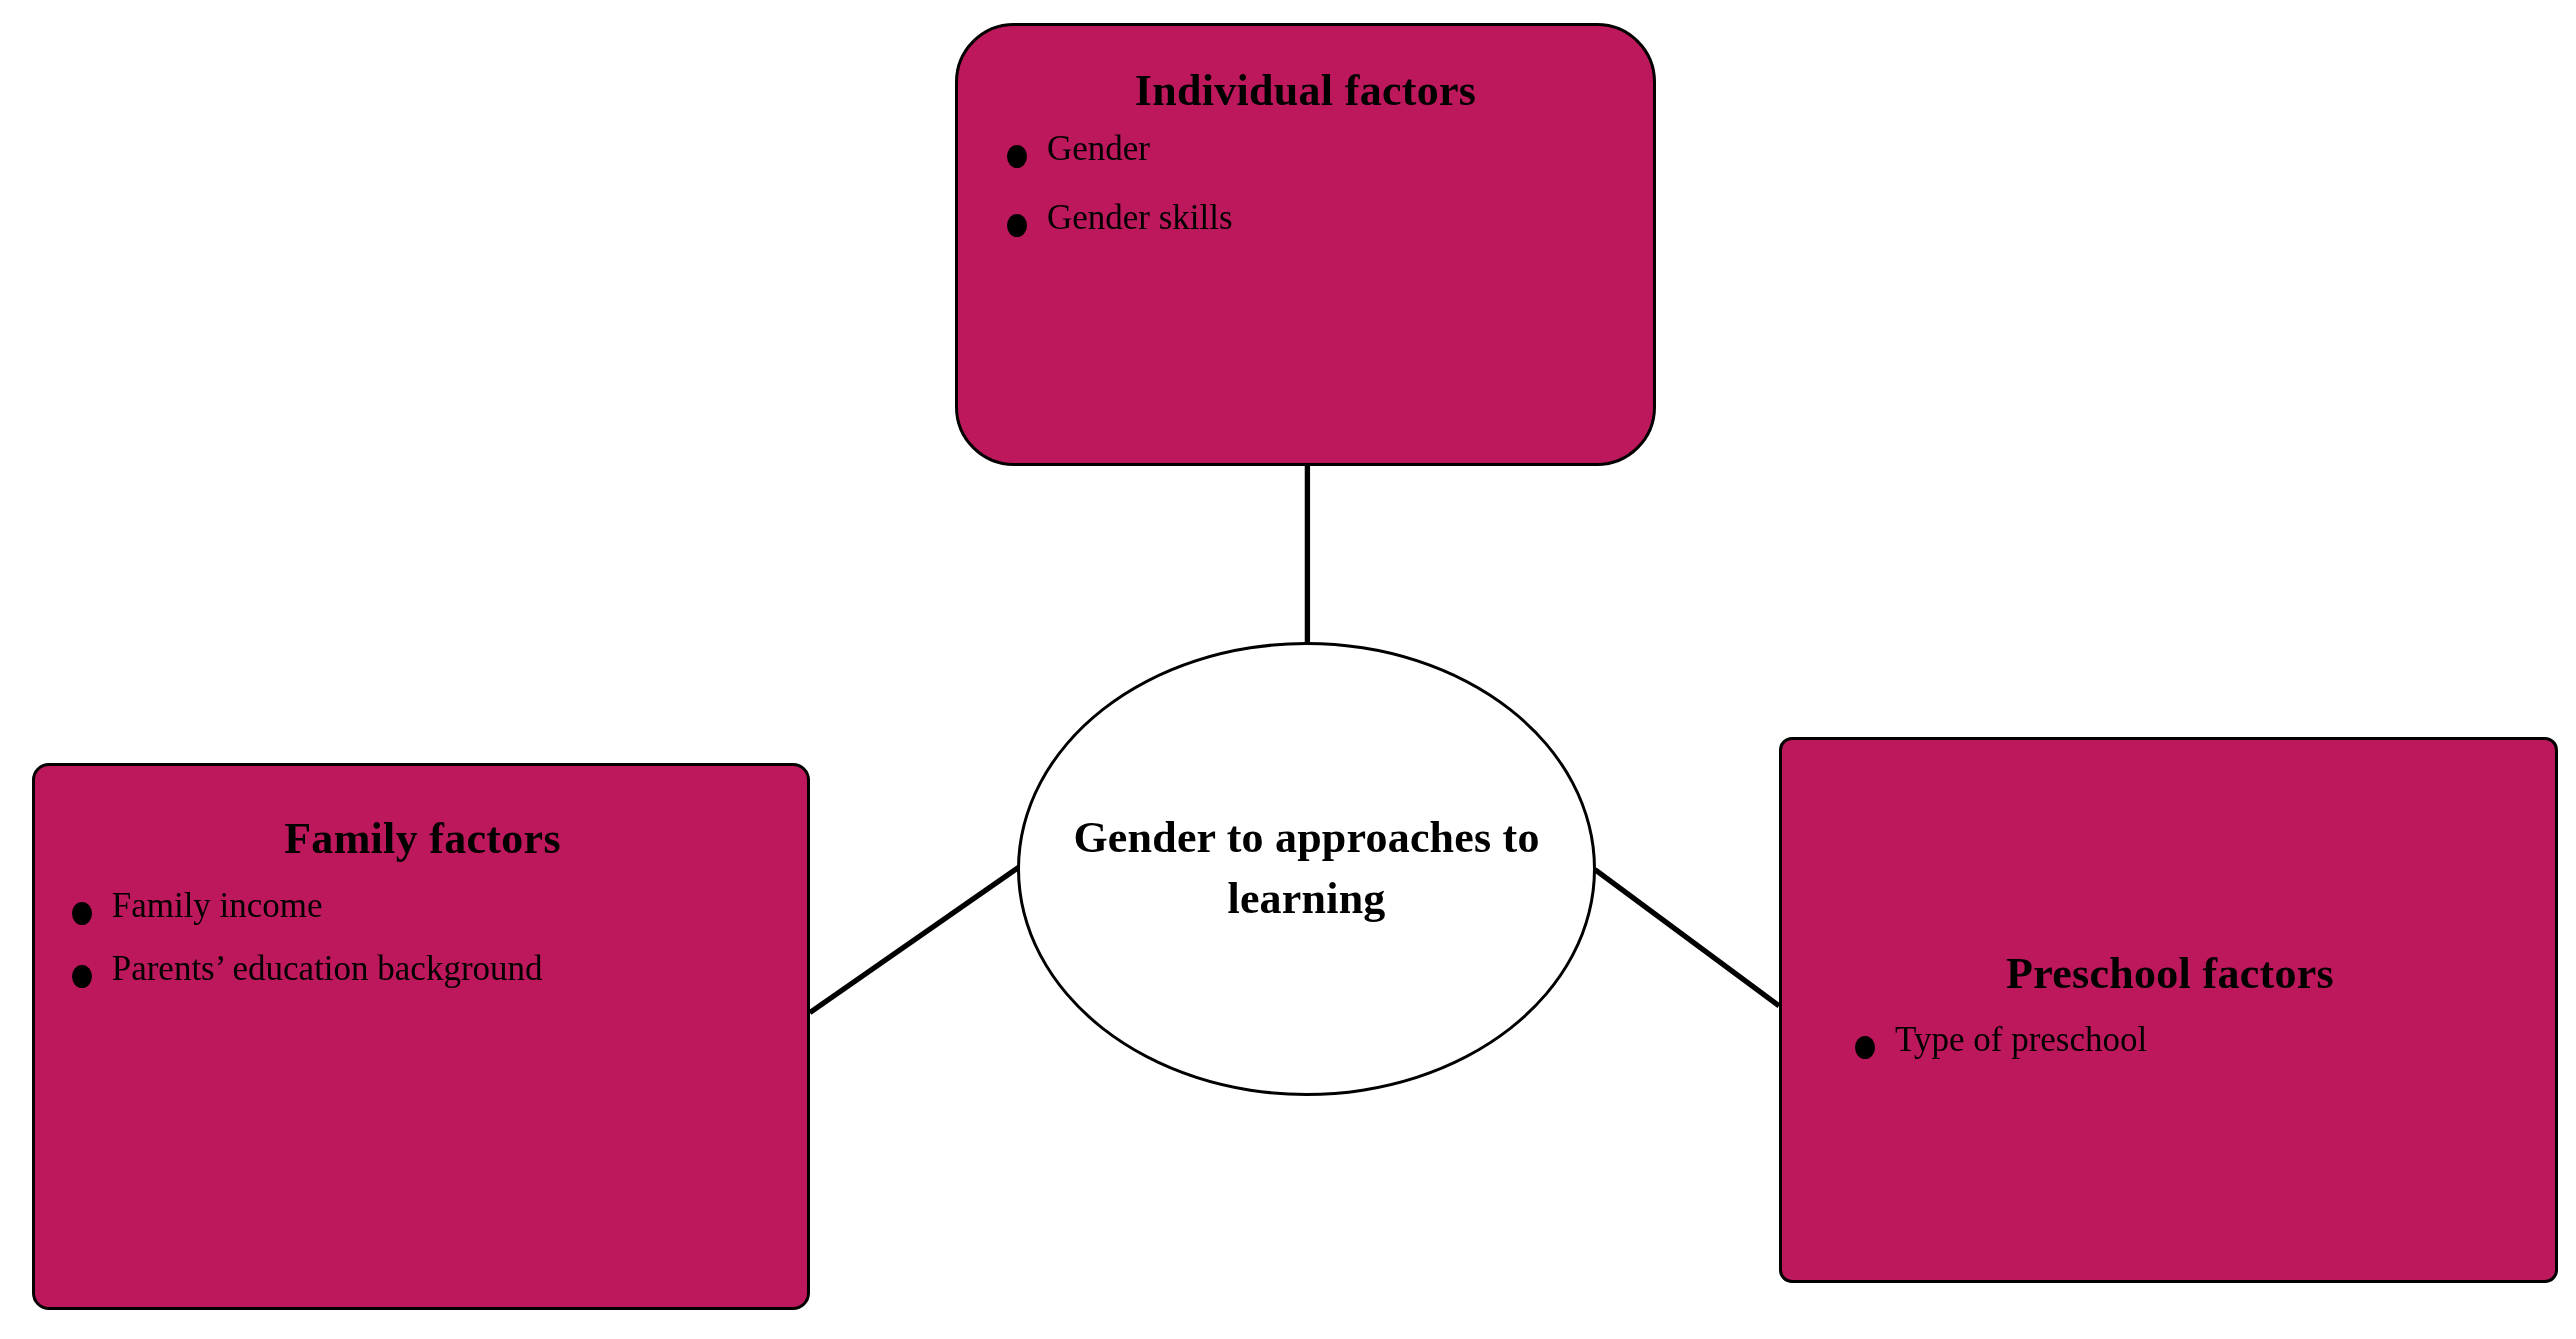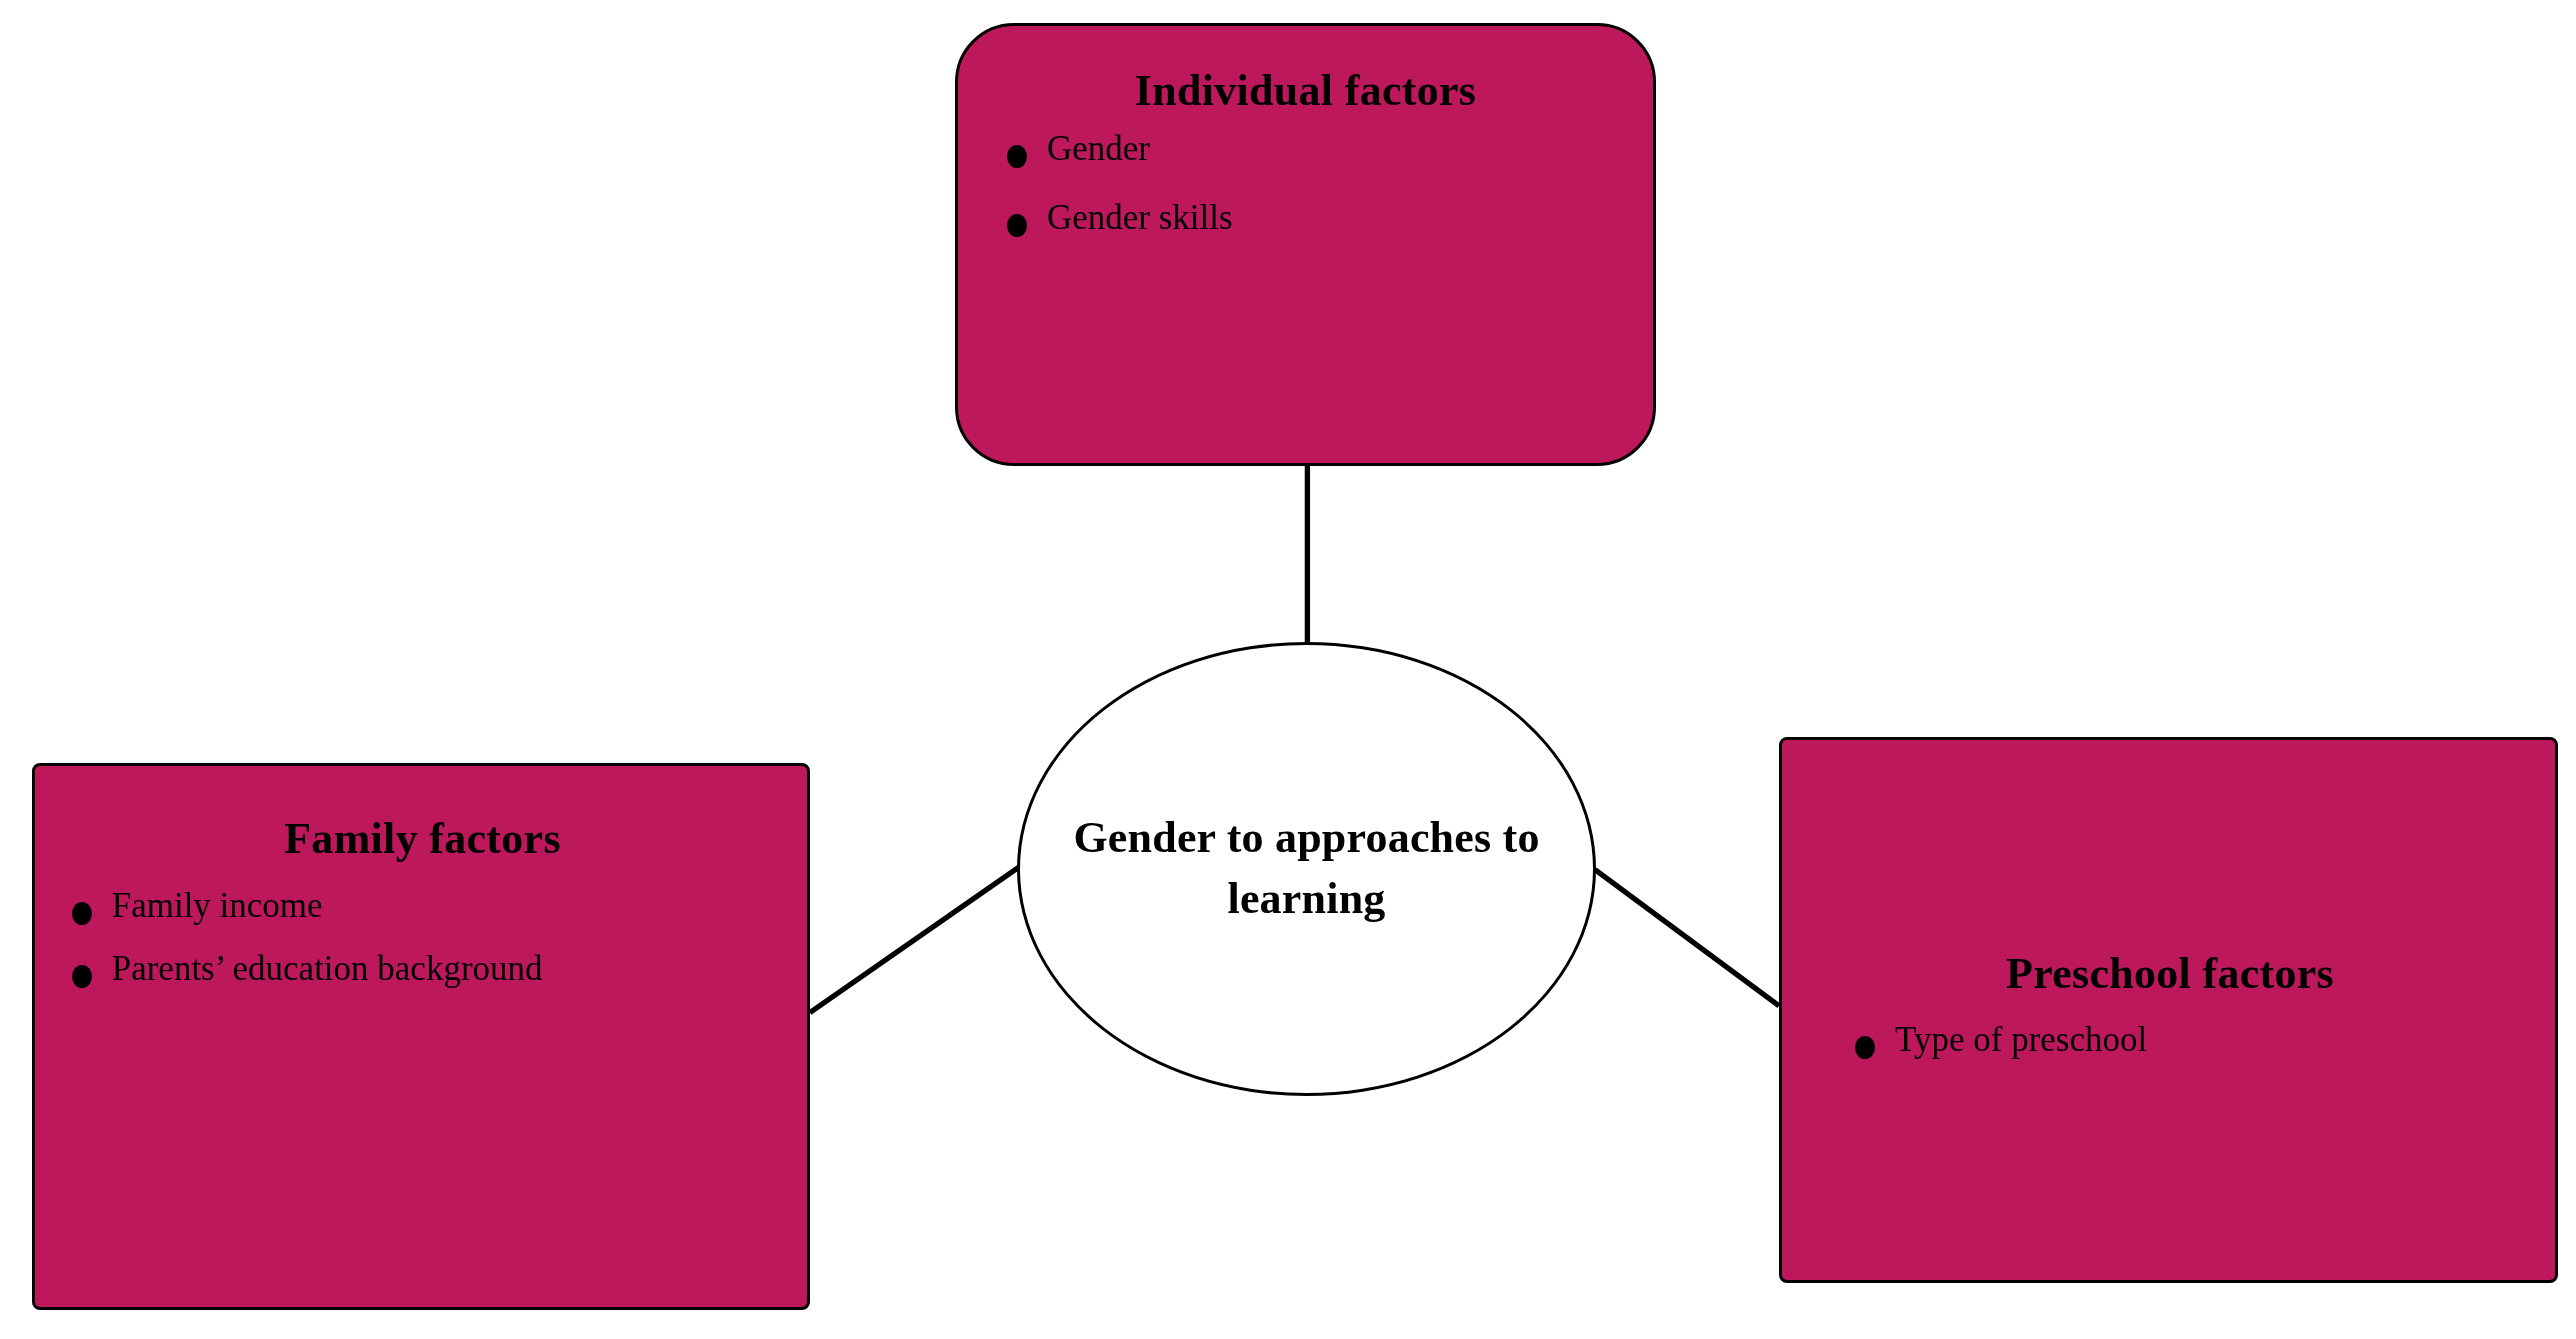--- a/index.html
+++ b/index.html
@@ -48,31 +48,31 @@
     border-radius: 59px;
     padding: 23px 26px 23px 26px;
     justify-content: flex-start;
   }
 
   #box-family {
     left: 32px;
     top: 763px;
     width: 778px;
     height: 547px;
-    border-radius: 8px;
+    border-radius: 17px;
     padding: 35px 23px 23px 26px;
     justify-content: flex-start;
   }
 
   #box-preschool {
     left: 1779px;
     top: 737px;
     width: 779px;
     height: 546px;
-    border-radius: 8px;
+    border-radius: 13px;
     padding: 23px 23px 23px 26px;
     justify-content: center;
   }
 
   .node-title {
     text-align: center;
     font-weight: bold;
     font-size: 44px;
     line-height: 1.08;
     letter-spacing: 0.3px;

